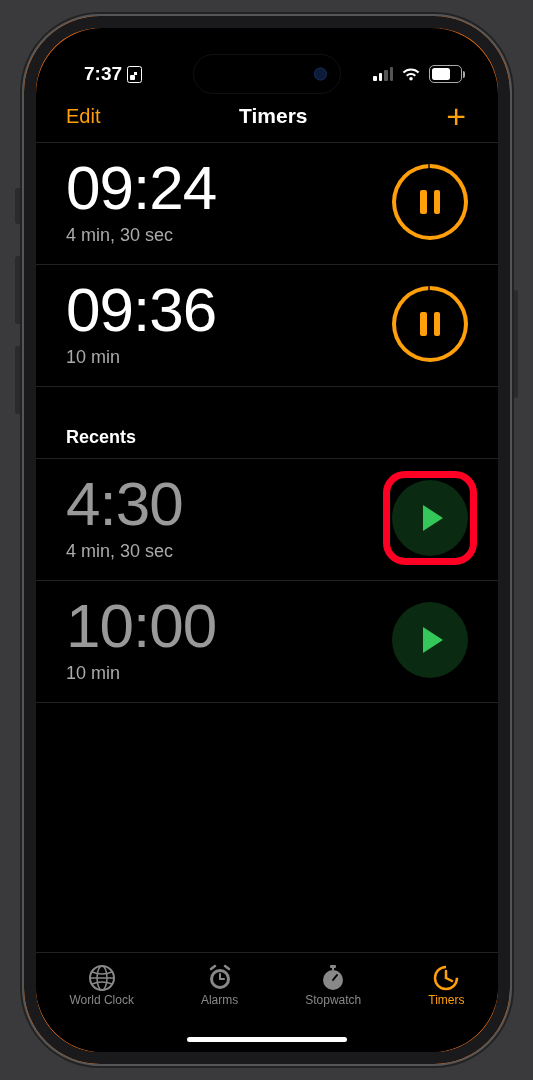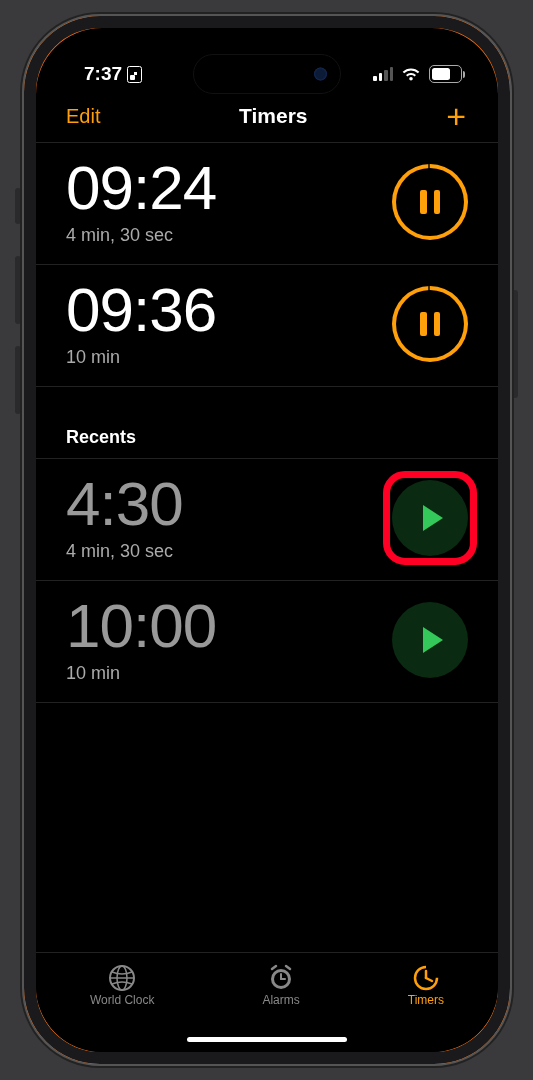--- a/index.html
+++ b/index.html
@@ -259,20 +259,29 @@
         <svg width="30" height="30" viewBox="0 0 30 30">
             <circle cx="15" cy="16" r="10" fill="#888"></circle>
             <circle cx="15" cy="16" r="7" fill="#000"></circle>
             <line x1="15" y1="16" x2="15" y2="11" stroke="#888" stroke-width="2" stroke-linecap="round"></line>
             <line x1="15" y1="16" x2="19" y2="16" stroke="#888" stroke-width="2" stroke-linecap="round"></line>
             <line x1="6" y1="6" x2="10" y2="3" stroke="#888" stroke-width="2.5" stroke-linecap="round"></line>
             <line x1="24" y1="6" x2="20" y2="3" stroke="#888" stroke-width="2.5" stroke-linecap="round"></line>
           </svg>
         <span class="lbl">Alarms</span>
       </div>
+      <div class="tab">
+        <svg width="30" height="30" viewBox="0 0 30 30">
+            <circle cx="15" cy="17" r="10" fill="#888"></circle>
+            <rect x="12" y="2" width="6" height="3" rx="1" fill="#888"></rect>
+            <line x1="15" y1="5" x2="15" y2="7" stroke="#888" stroke-width="2"></line>
+            <line x1="15" y1="17" x2="19" y2="12" stroke="#000" stroke-width="2" stroke-linecap="round"></line>
+          </svg>
+        <span class="lbl">Stopwatch</span>
+      </div>
       <div class="tab active">
         <svg width="30" height="30" viewBox="0 0 30 30">
             <circle cx="15" cy="15" r="11" fill="none" stroke="#ff9f0a" stroke-width="2.5" stroke-dasharray="52 69" stroke-dashoffset="-17" transform="rotate(-90 15 15)"></circle>
             <line x1="15" y1="15" x2="15" y2="8" stroke="#ff9f0a" stroke-width="2.5" stroke-linecap="round"></line>
             <line x1="15" y1="15" x2="21" y2="18" stroke="#ff9f0a" stroke-width="2.5" stroke-linecap="round"></line>
           </svg>
         <span class="lbl">Timers</span>
       </div>
     </div>
 

